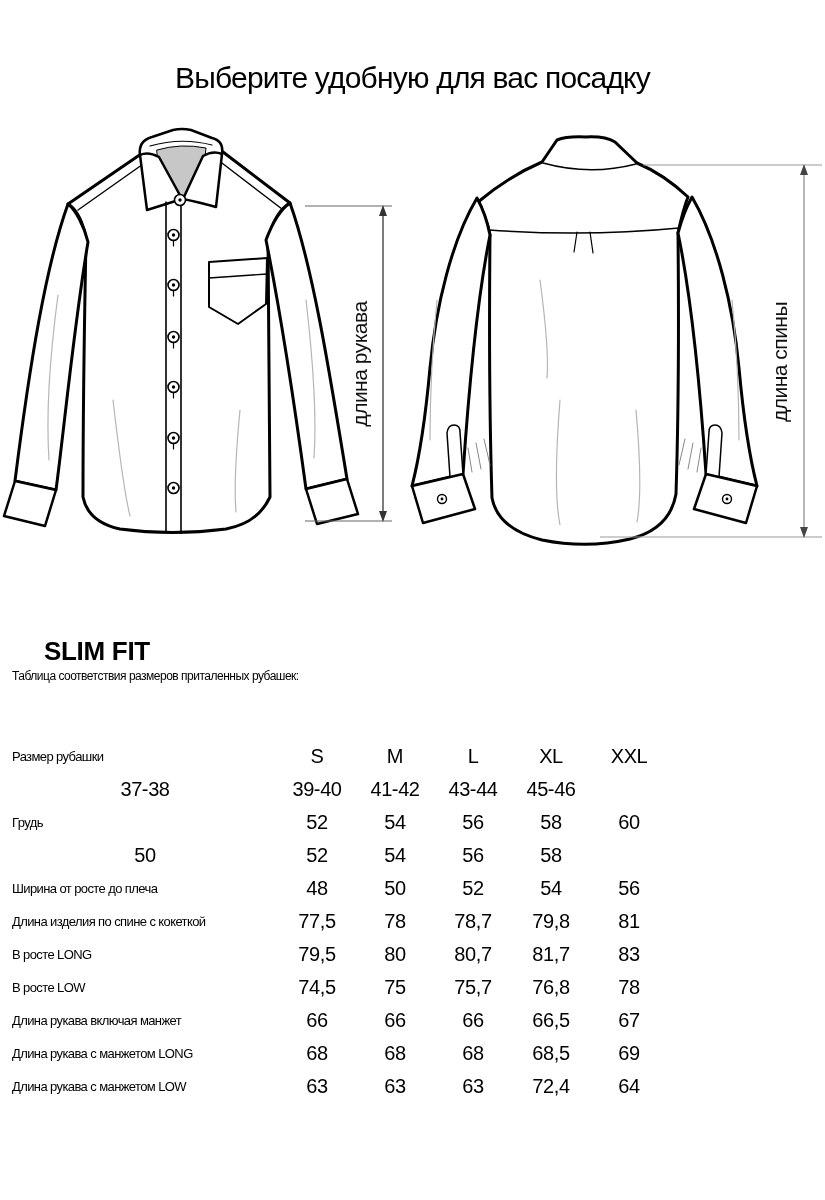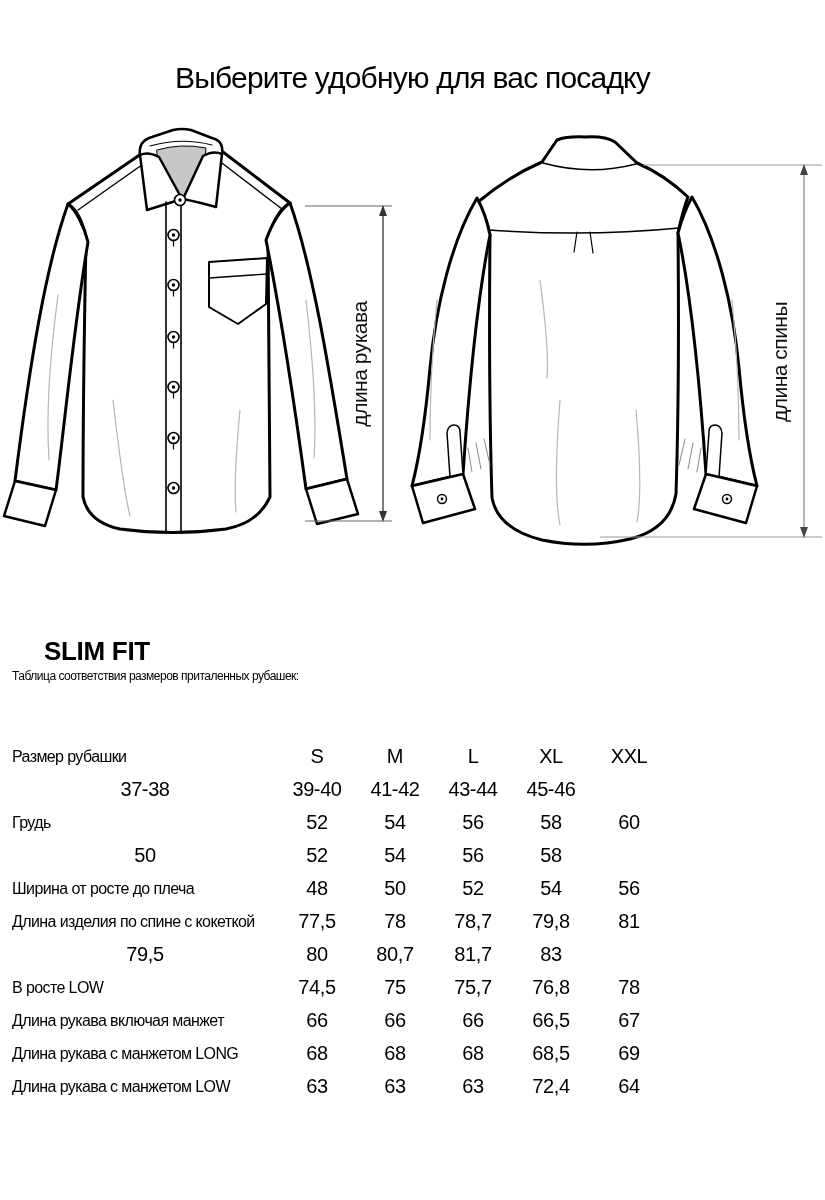--- a/index.html
+++ b/index.html
@@ -7,21 +7,21 @@
        font-family:"Liberation Sans",sans-serif;color:#000;}
   .abs{position:absolute;}
   .title{top:40px;left:0;width:825px;text-align:center;font-size:30px;
          letter-spacing:-0.8px;font-weight:400;line-height:36px;}
   .figure{top:100px;left:0;}
   .fit-heading{top:614px;left:12px;font-size:26px;font-weight:700;letter-spacing:-0.3px;margin-left:32px;}
   .table-caption{top:657px;left:12px;font-size:12px;letter-spacing:-0.5px;}
   .size-table{top:740px;left:12px;width:656px;}
   .trow{display:grid;grid-template-columns:266px 78px 78px 78px 78px 78px;
         height:33px;align-items:center;}
-  .tlabel{font-size:16px;letter-spacing:-0.6px;white-space:nowrap;}
+  .tlabel{font-size:13px;letter-spacing:-0.6px;white-space:nowrap;}
   .tcell{font-size:20px;letter-spacing:-0.4px;text-align:center;}
   svg text{font-family:"Liberation Sans",sans-serif;}
 </style>
 </head>
 <body>
 
 <h1 class="abs title">Выберите удобную для вас посадку</h1>
 
 <svg class="abs figure" width="825" height="470" viewBox="0 0 825 470" fill="none">
 
@@ -194,20 +194,21 @@
     </div>
     <div class="trow">
     <span class="tlabel">Длина изделия по спине с кокеткой</span>
   <span class="tcell">77,5</span>
       <span class="tcell">78</span>
       <span class="tcell">78,7</span>
       <span class="tcell">79,8</span>
       <span class="tcell">81</span>
     </div>
     <div class="trow">
+    <span class="tlabel">В росте LONG</span>
   <span class="tcell">79,5</span>
       <span class="tcell">80</span>
       <span class="tcell">80,7</span>
       <span class="tcell">81,7</span>
       <span class="tcell">83</span>
     </div>
     <div class="trow">
     <span class="tlabel">В росте LOW</span>
   <span class="tcell">74,5</span>
       <span class="tcell">75</span>

